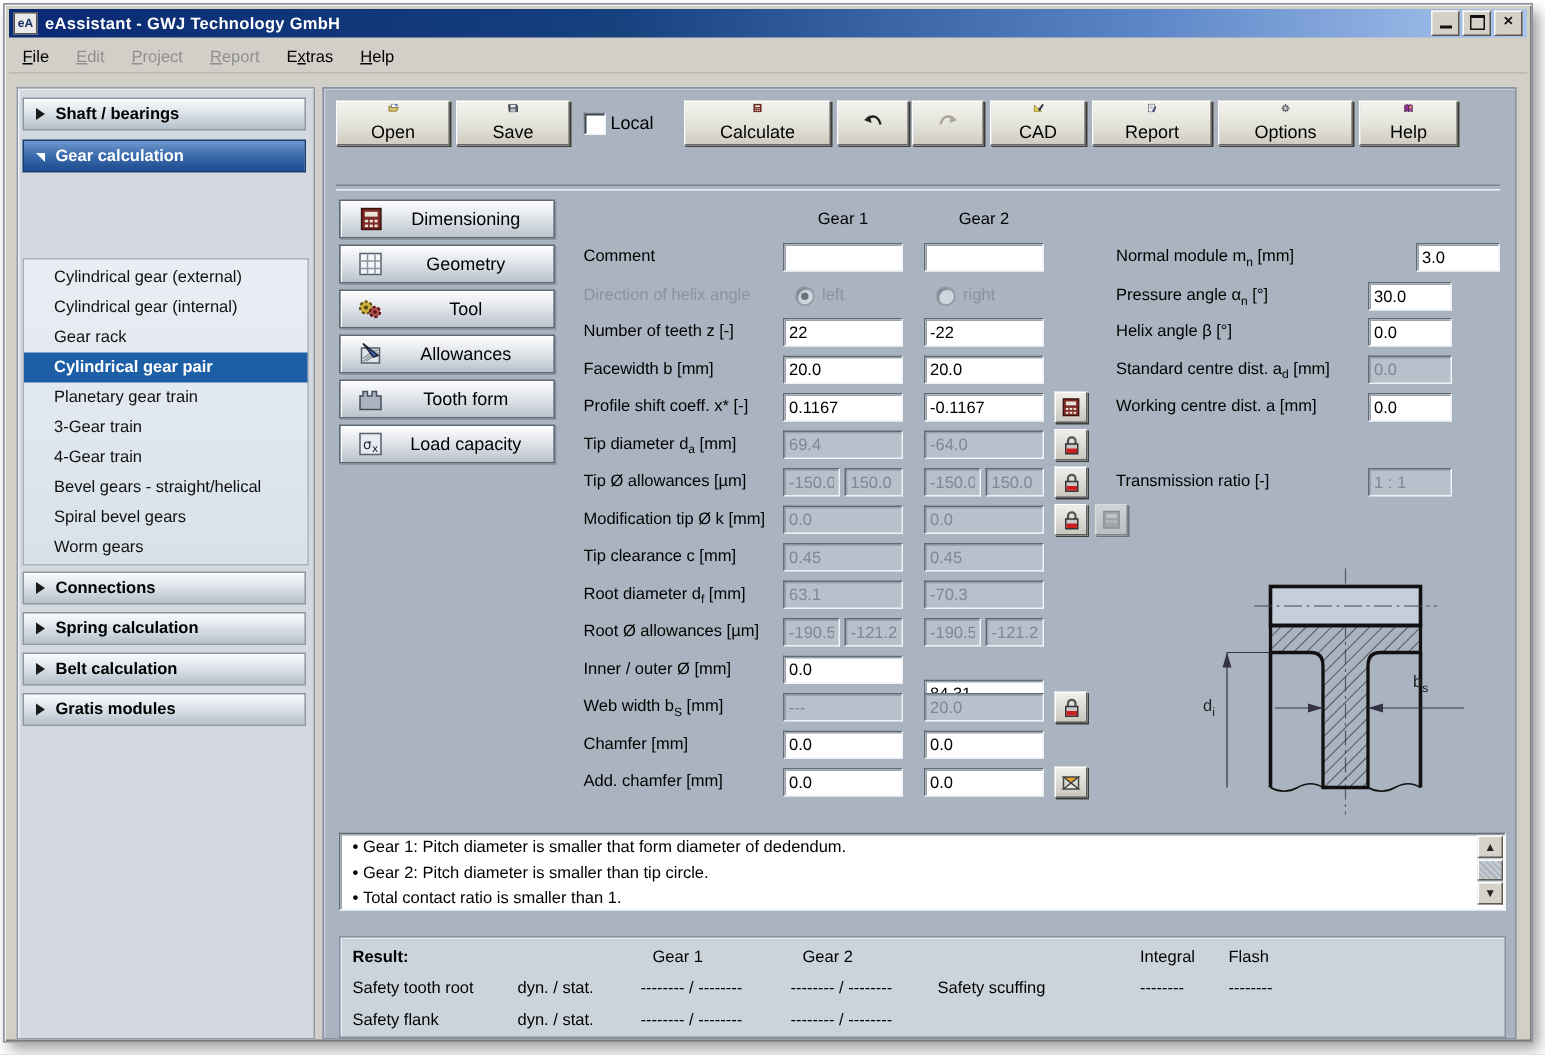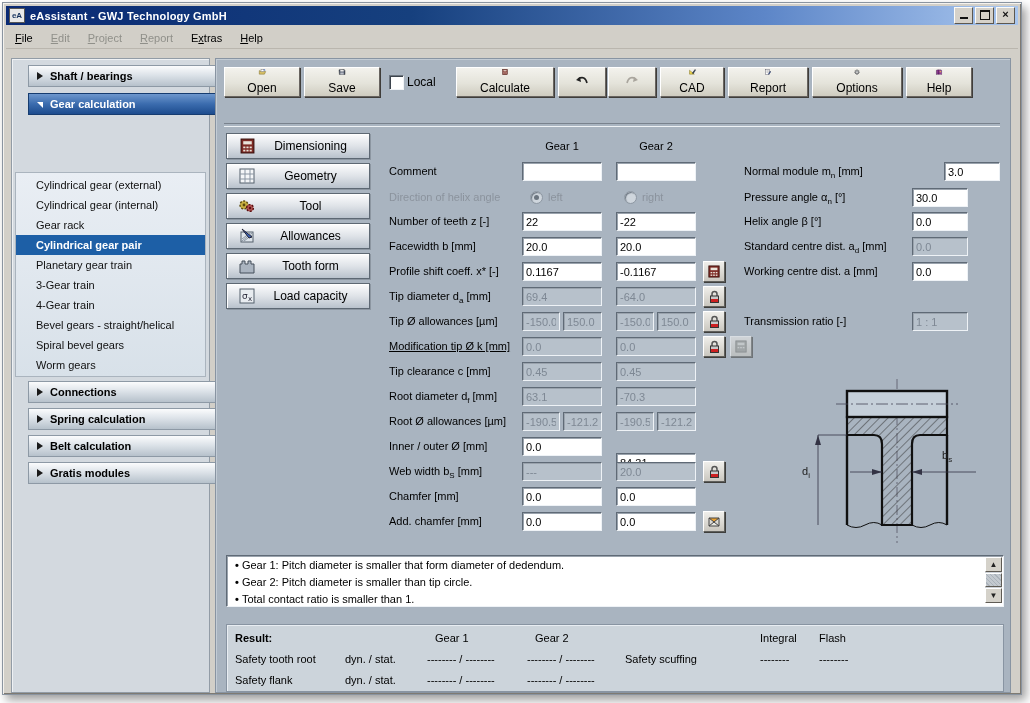--- a/index.html
+++ b/index.html
@@ -22,21 +22,21 @@
            border-bottom:1px solid #bab6ae;}
   .menuitem{padding:3px 9px;color:#000;}
   .menuitem .key{text-decoration:underline;}
   .menuitem.disabled{color:#90908a;}
   
   .sidebar{position:absolute;left:8px;top:55px;width:197px;height:633px;background:#d3d9df;
            border:1px solid #929ca6;box-shadow:inset 1px 1px 0 #eef1f4;}
   .main{position:absolute;left:212px;top:55px;width:794px;height:633px;background:#a9b4c0;
         border:1px solid #8894a2;box-shadow:inset 1px 1px 0 #c3ccd5;}
   
-  .navhead{position:absolute;left:16px;width:189px;height:22px;display:flex;align-items:center;gap:7px;padding-left:8px;box-sizing:border-box;
+  .navhead{position:absolute;left:3px;width:189px;height:22px;display:flex;align-items:center;gap:7px;padding-left:8px;box-sizing:border-box;
            background:linear-gradient(180deg,#fbfcfd 0%,#dde3e9 45%,#b6c1cb 100%);border:1px solid #8d99a5;font-weight:bold;}
   .navhead .tri{width:0;height:0;border-top:4px solid transparent;border-bottom:4px solid transparent;border-left:6px solid #1a1a1a;}
   .navhead.open{background:linear-gradient(180deg,#6e97cd 0%,#3b6cae 50%,#1d4c8e 100%);color:#fff;border-color:#163c70;}
   .navhead.open .tri{border-left:6px solid transparent;border-right:0;border-top:6px solid #ffffff;border-bottom:0;margin-top:2px;}
   .navlist{position:absolute;left:3px;top:113px;width:189px;height:203px;background:linear-gradient(180deg,#e9eef4 0%,#d8e1e9 100%);border:1px solid #aab4be;}
   .navitem{height:20px;line-height:20px;padding-left:20px;color:#101010;white-space:nowrap;}
   .navitem.selected{background:#1d5fa6;color:#fff;font-weight:bold;}
   
   .tbbtn{position:absolute;top:8px;height:30px;background:linear-gradient(180deg,#f3f2ed 0%,#e4e3da 55%,#cfccc0 100%);
          border-top:1px solid #ffffff;border-left:1px solid #ffffff;border-bottom:1px solid #686460;border-right:1px solid #686460;
@@ -367,21 +367,21 @@
       <input class="fi ro" readonly="" style="left: 400px; top: 253px; width: 38px;" value="-150.0">
       <input class="fi ro" readonly="" style="left: 441px; top: 253px; width: 39px;" value="150.0">
       <button class="sqbtn" style="left:487px;top:252px;">
           <svg width="13" height="14" viewBox="0 0 13 14">
             <path d="M4,6 V4 a2.5,2.5 0 0 1 5,0 V6" fill="none" stroke="#555" stroke-width="1.5"></path>
             <rect x="2.5" y="6" width="8" height="6.5" fill="#c8c8c8" stroke="#333"></rect>
             <rect x="3" y="9" width="7" height="3" fill="#cc2020"></rect>
           </svg>
         </button>
 
-      <div class="flabel" style="left:173px;top:278px;text-decoration:underline;">Modification tip Ø k [mm]</div>
+      <div class="flabel" style="left:173px;top:278px;">Modification tip Ø k [mm]</div>
       <input class="fi ro" readonly="" style="left: 306px; top: 278px; width: 80px;" value="0.0">
       <input class="fi ro" readonly="" style="left: 400px; top: 278px; width: 80px;" value="0.0">
       <button class="sqbtn" style="left:487px;top:277px;">
           <svg width="13" height="14" viewBox="0 0 13 14">
             <path d="M4,6 V4 a2.5,2.5 0 0 1 5,0 V6" fill="none" stroke="#555" stroke-width="1.5"></path>
             <rect x="2.5" y="6" width="8" height="6.5" fill="#c8c8c8" stroke="#333"></rect>
             <rect x="3" y="9" width="7" height="3" fill="#cc2020"></rect>
           </svg>
         </button>
       <button class="sqbtn disabled" style="left:514px;top:277px;">

